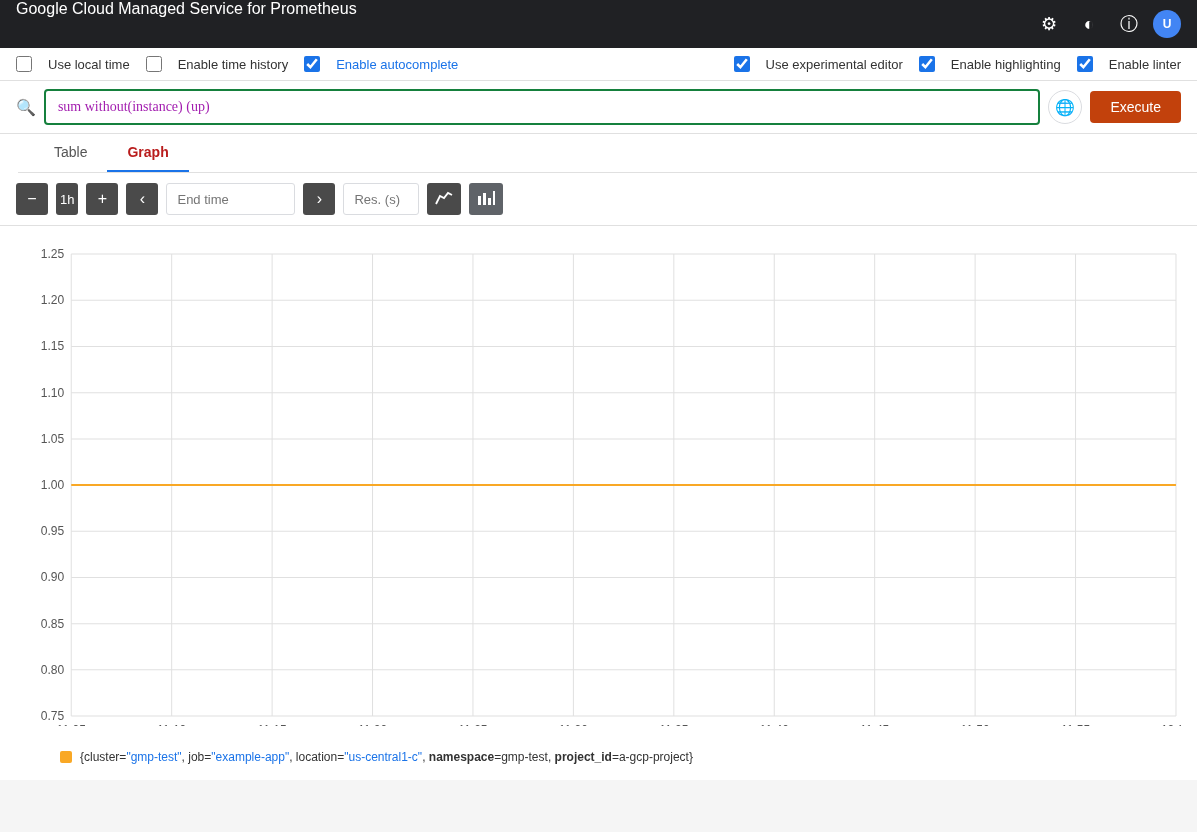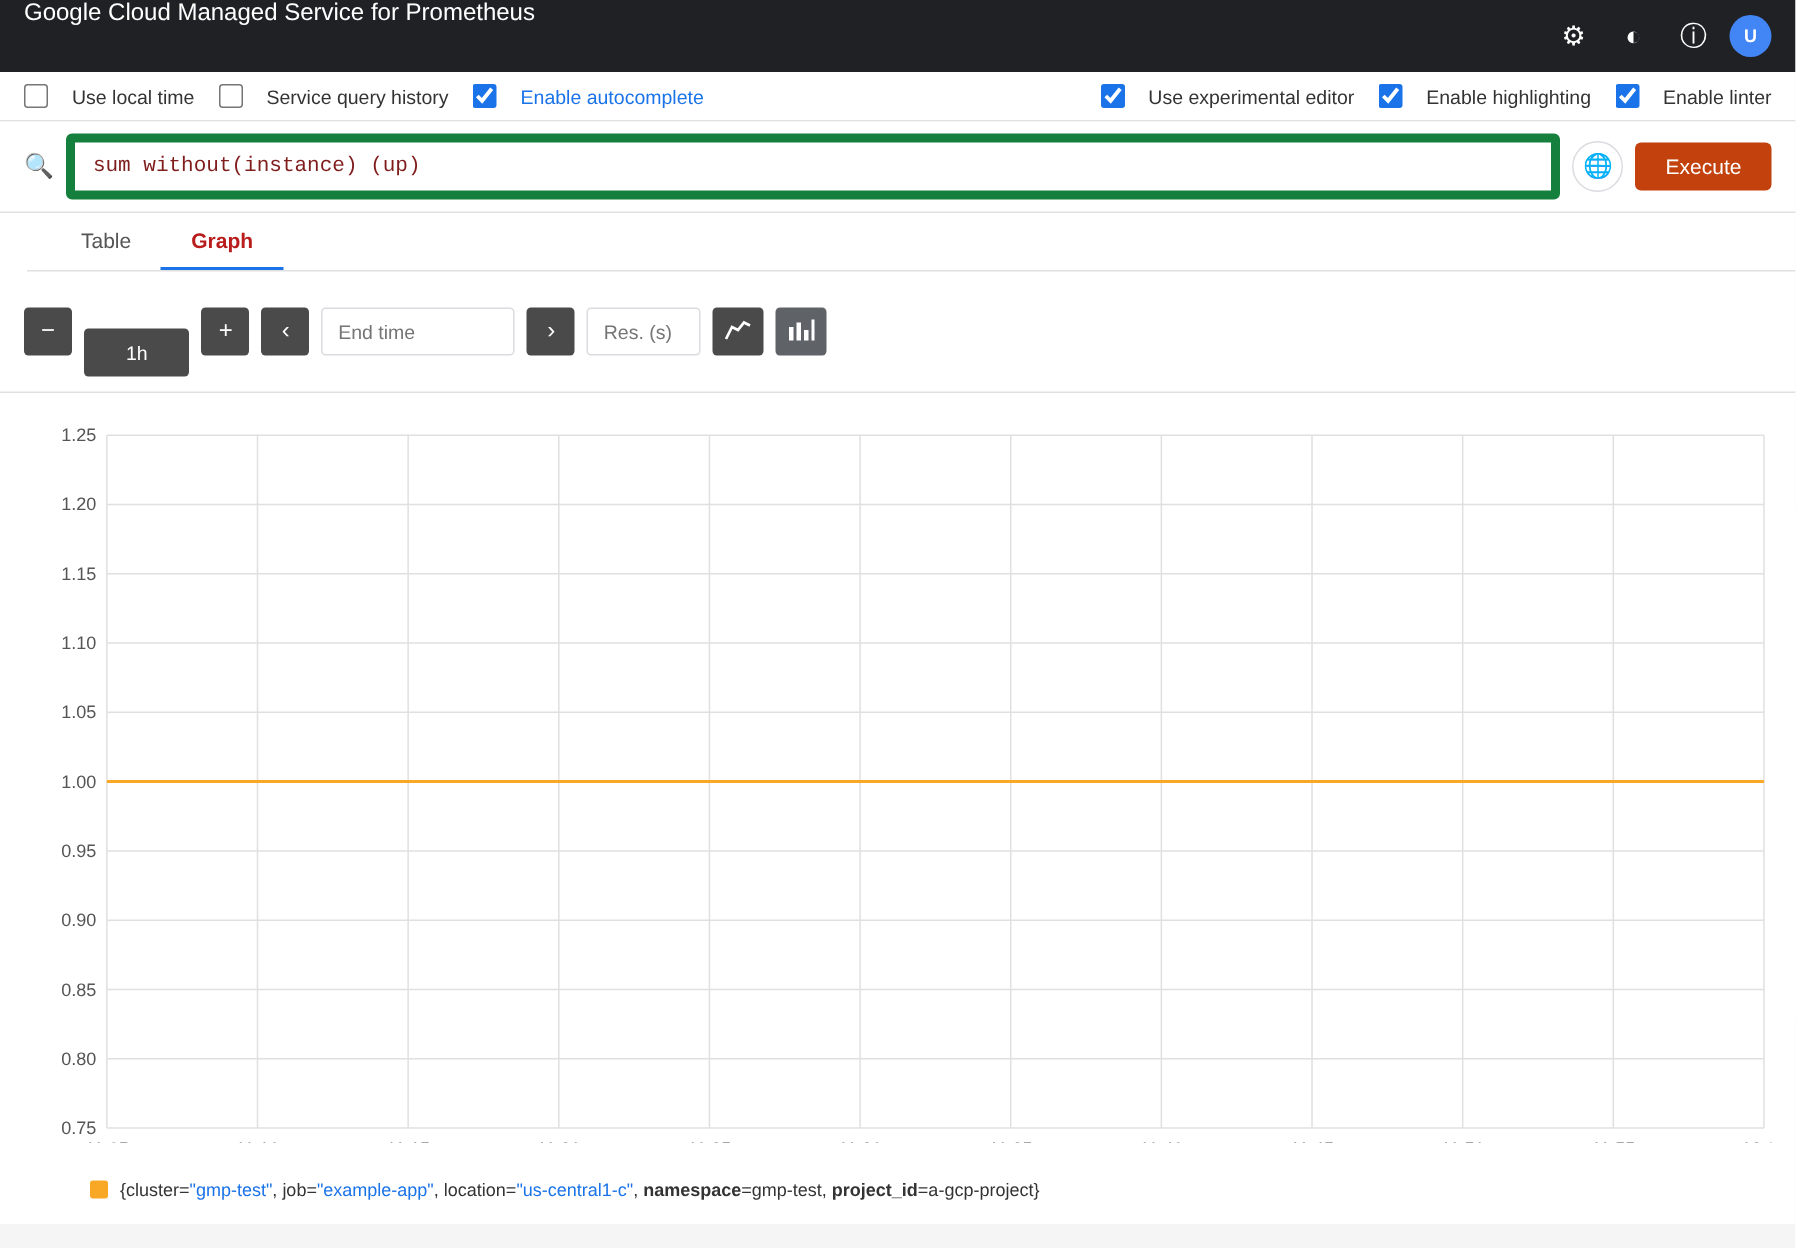--- a/index.html
+++ b/index.html
@@ -58,26 +58,26 @@
       padding: 8px 16px;
       display: flex;
       align-items: center;
       gap: 8px;
     }
     .search-icon-wrap {
       color: #666; font-size: 16px; display: flex; align-items: center;
     }
     .query-input {
       flex: 1;
-      border: 6px solid #15803d;
+      border: 2px solid #15803d;
       border-radius: 4px;
       padding: 8px 12px;
       font-size: 14px;
-      font-family: Liberation Mono, monospace;
-      color: #7f1d1d;
+      font-family: Liberation Serif, serif;
+      color: #a21caf;
       outline: none;
     }
     .globe-btn {
       background: transparent;
       border: 1px solid #dadce0;
       border-radius: 50%;
       width: 34px; height: 34px;
       cursor: pointer;
       display: flex; align-items: center; justify-content: center;
       font-size: 16px; color: #555;
@@ -136,25 +136,25 @@
       border-radius: 3px;
       width: 32px; height: 32px;
       font-size: 16px;
       cursor: pointer;
       display: flex; align-items: center; justify-content: center;
     }
     .duration-label {
       background: #4a4a4a;
       color: #fff;
       border-radius: 3px;
-      padding: 4px 28px;
+      padding: 4px 4px;
       font-size: 13px;
       font-weight: 500;
       height: 32px;
-      display: flex; align-items: center; margin-top: 28px;
+      display: flex; align-items: center;
     }
     .end-time-input {
       border: 1px solid #dadce0;
       border-radius: 3px;
       padding: 4px 10px;
       font-size: 13px;
       width: 129px;
       height: 32px;
       color: #555;
       background: #fff;
@@ -233,21 +233,21 @@
   </div>
 </div>
 
 <div class="toolbar">
   <label class="checkbox-label">
     <input type="checkbox" style="">
     <span>Use local time</span>
   </label>
   <label class="checkbox-label">
     <input type="checkbox" style="">
-    <span>Service query history</span>
+    <span>Enable time history</span>
   </label>
   <label class="checkbox-label">
     <input type="checkbox" checked="" style="">
     <span style="color:#1a73e8;">Enable autocomplete</span>
   </label>
   <div style="flex:1;"></div>
   <label class="checkbox-label">
     <input type="checkbox" checked="" style="">
     <span>Use experimental editor</span>
   </label>

